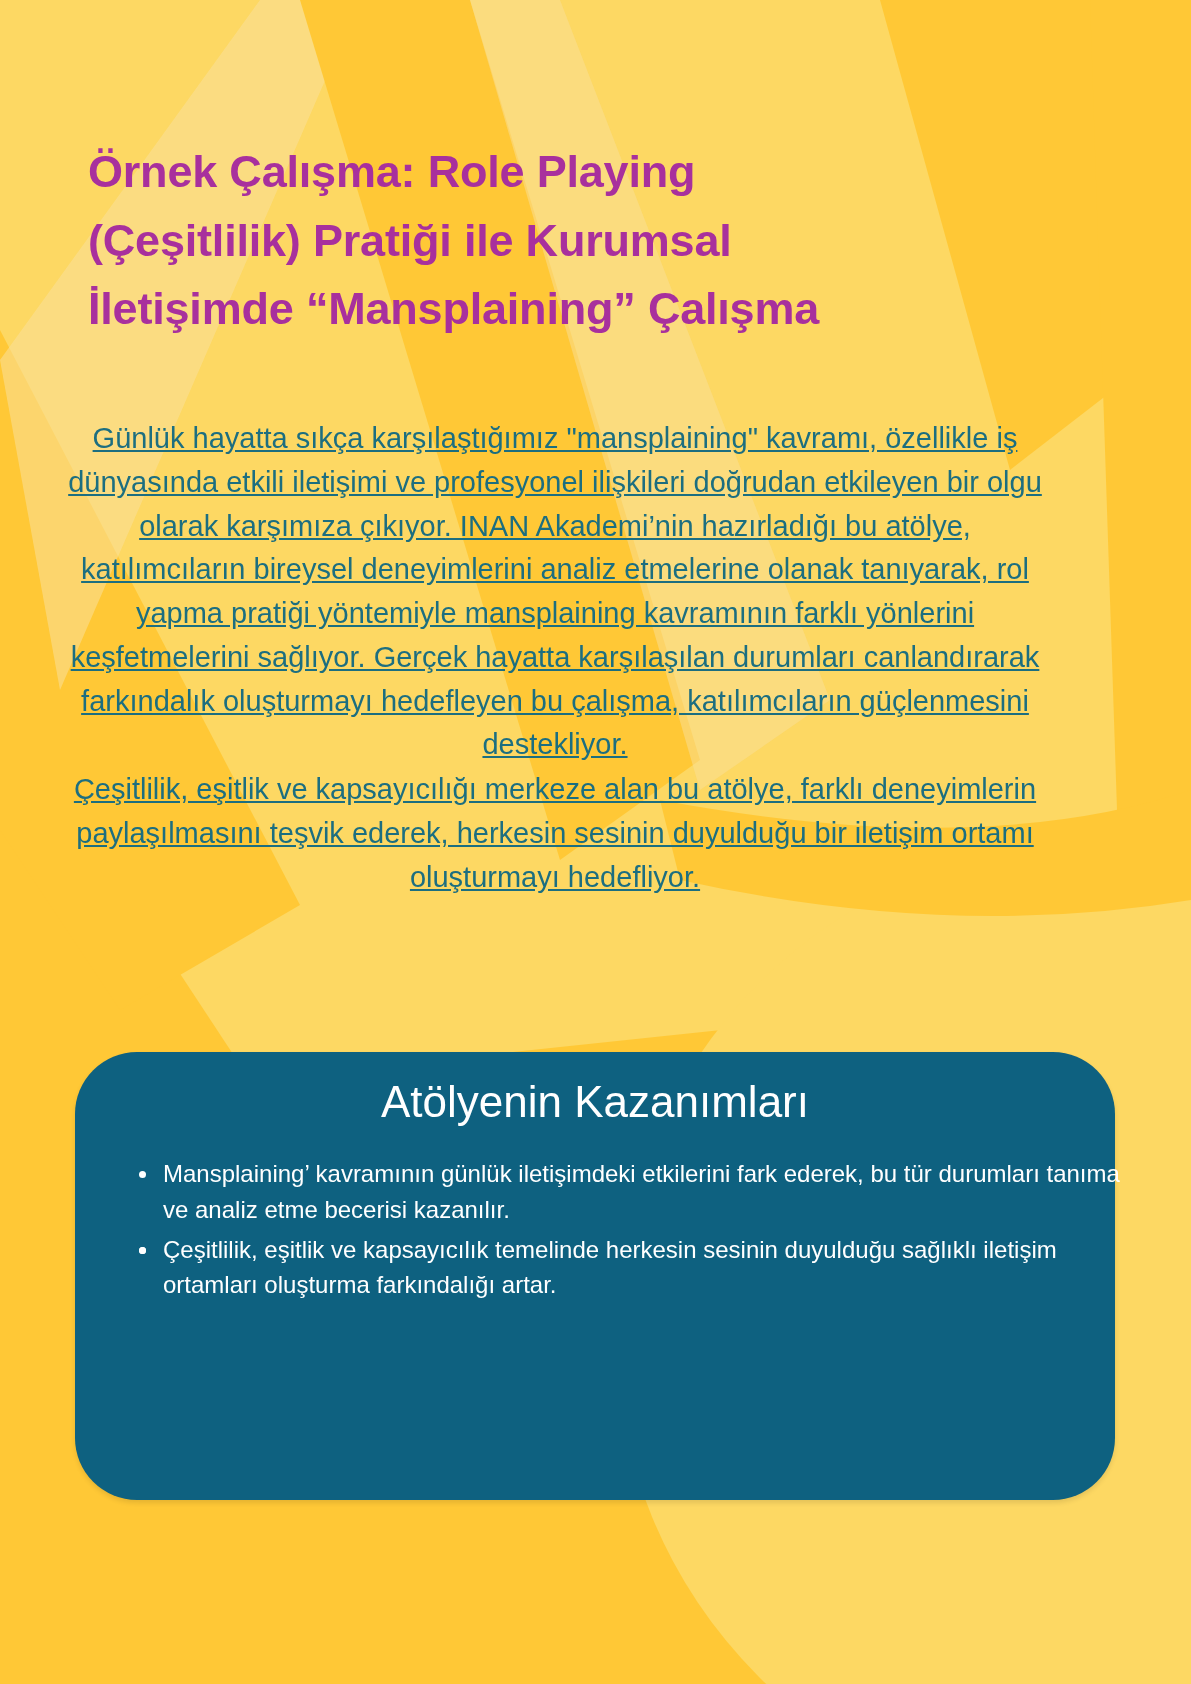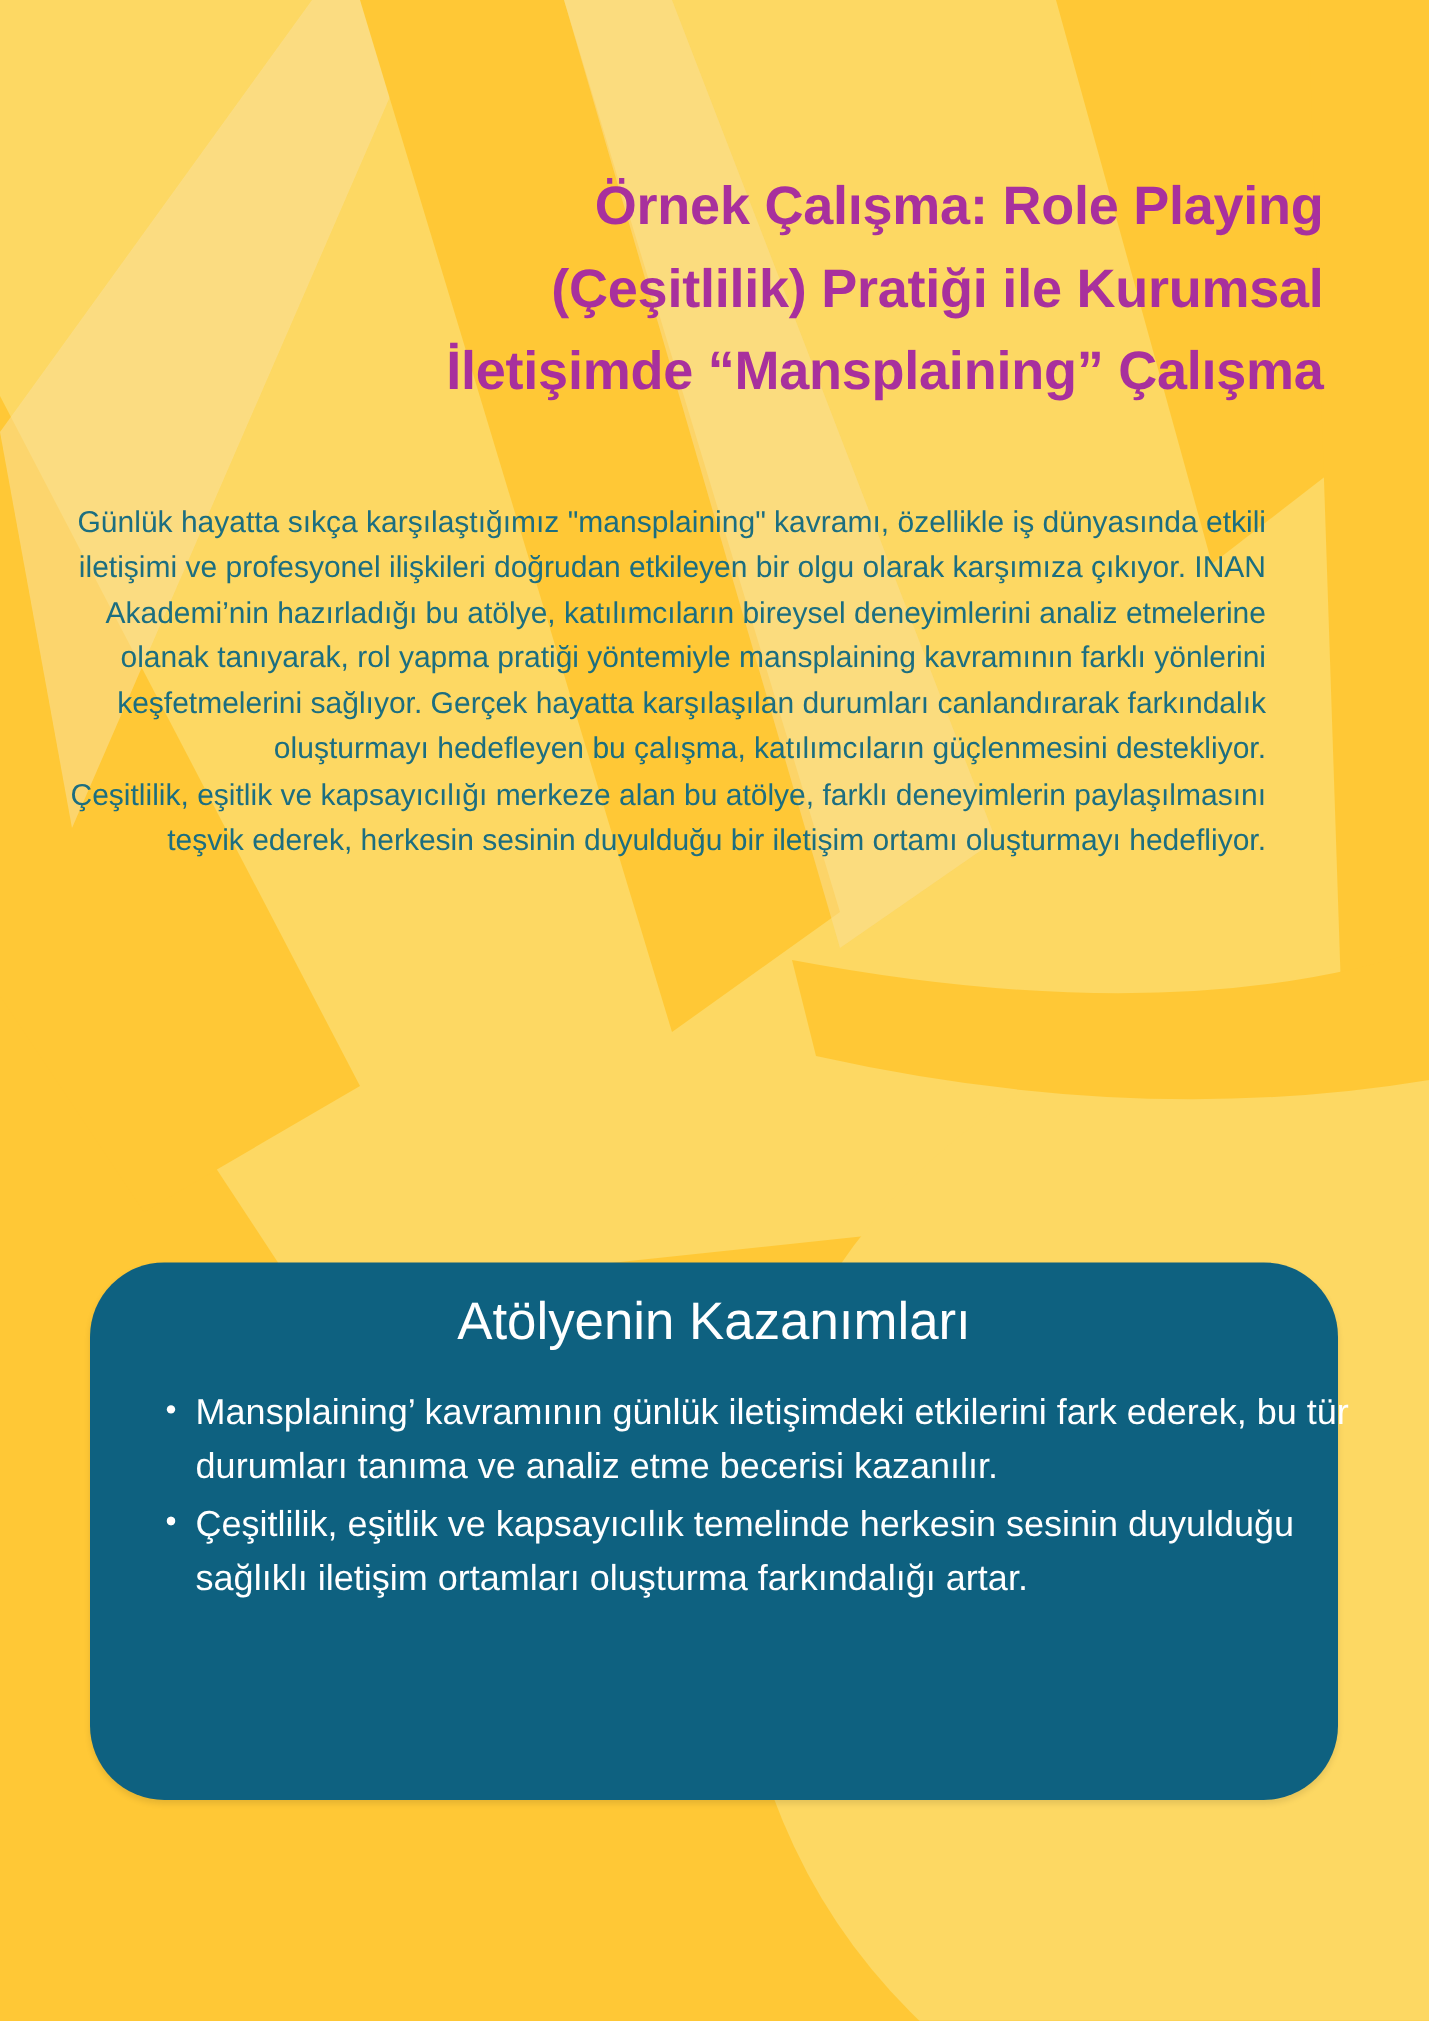--- a/index.html
+++ b/index.html
@@ -33,39 +33,40 @@
     width: 1191px;
     height: 1684px;
   }
 
   
   #page-title {
     position: absolute;
     left: 88px;
     top: 108px;
     width: 1015px;
-    text-align: right;
+    text-align: left;
     color: #A8309D;
     font-size: 45px;
     font-weight: bold;
     line-height: 1.52;
     letter-spacing: -0.2px;
   }
   #page-title .tline { display: block; }
 
   
   #intro-block {
     position: absolute;
     left: 55px;
     top: 417px;
     width: 1000px;
-    text-align: right;
+    text-align: center;
     color: #1C6E80;
-    font-size: 25px;
+    font-size: 29px;
     line-height: 1.51;
+    text-decoration: underline;
   }
   #intro-block p {
     margin: 0;
   }
   #intro-block p + p { margin-top: 1px; }
 
   
   #benefits-card {
     position: absolute;
     left: 75px;
@@ -90,21 +91,21 @@
   }
   #benefits-list {
     position: absolute;
     left: 22px;
     top: 104px;
     width: 990px;
     margin: 0;
     padding: 0 0 0 40px;
     list-style: none;
     color: #FFFFFF;
-    font-size: 30px;
+    font-size: 24px;
     line-height: 1.49;
   }
   #benefits-list li {
     position: relative;
     margin: 0 0 4px 0;
     padding-left: 26px;
   }
   #benefits-list li .bullet-dot {
     position: absolute;
     left: 2px;

